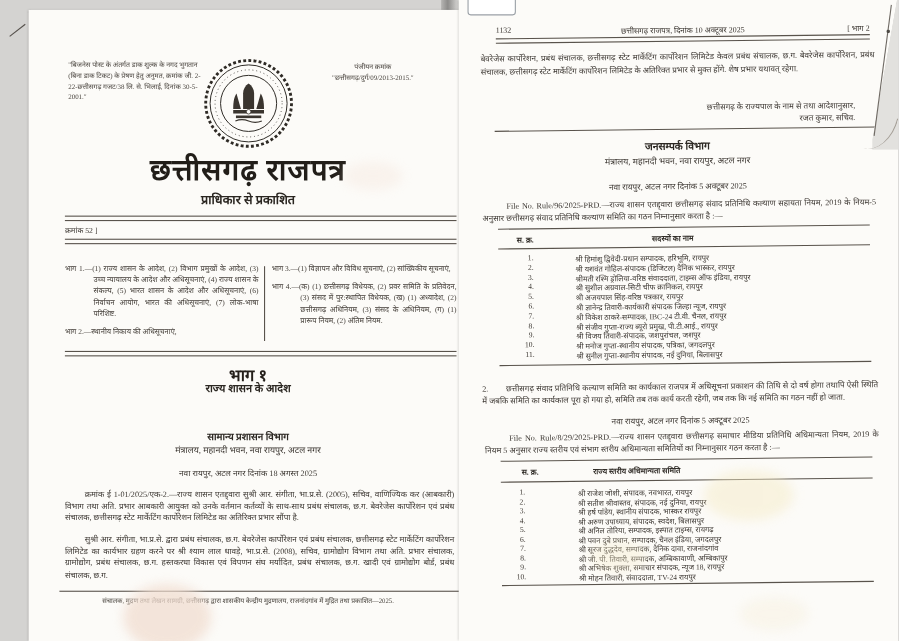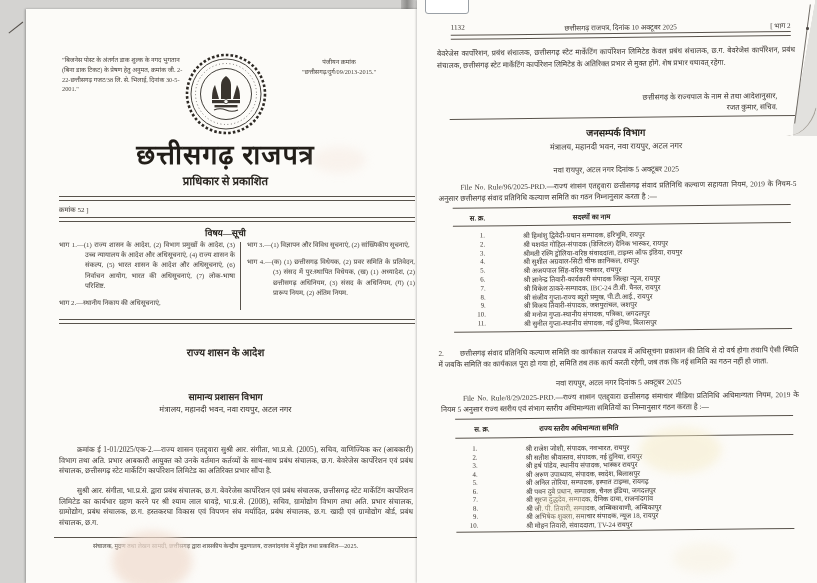--- a/index.html
+++ b/index.html
@@ -69,36 +69,37 @@
     <div class="ab cx" style="top:164px;font-size:11.5px;font-weight:bold;color:#2a2621;">प्राधिकार से प्रकाशित</div>
 
     <div class="ab drule" style="left:33px;right:10px;top:187px;"></div>
 
     <div class="ab" style="left:33px;right:10px;top:196px;height:10px;font-size:7px;color:#3b3631;">
       <span class="ab" style="left:0;">क्रमांक 52 ]</span>
     </div>
 
     <div class="ab drule" style="left:33px;right:10px;top:208px;"></div>
 
-    <div class="ab cx small-head" style="top:217px;font-size:9px;">विषय—सूची</div>
     <div class="ab" style="left:33px;top:231px;width:176px;">
       <div class="toc-entry">भाग 1.—(1) राज्य शासन के आदेश, (2) विभाग प्रमुखों के आदेश, (3) उच्च न्यायालय के आदेश और अधिसूचनाएं, (4) राज्य शासन के संकल्प, (5) भारत शासन के आदेश और अधिसूचनाएं, (6) निर्वाचन आयोग, भारत की अधिसूचनाएं, (7) लोक-भाषा परिशिष्ट.</div>
       <div class="toc-entry">भाग 2.—स्थानीय निकाय की अधिसूचनाएं,</div>
     </div>
     <div class="ab" style="left:214px;top:233px;width:1px;height:68px;background:#59534c;"></div>
     <div class="ab" style="left:221px;top:231px;width:168px;">
       <div class="toc-entry">भाग 3.—(1) विज्ञापन और विविध सूचनाएं, (2) सांख्यिकीय सूचनाएं,</div>
       <div class="toc-entry">भाग 4.—(क) (1) छत्तीसगढ़ विधेयक, (2) प्रवर समिति के प्रतिवेदन, (3) संसद में पुर:स्थापित विधेयक, (ख) (1) अध्यादेश, (2) छत्तीसगढ़ अधिनियम, (3) संसद के अधिनियम, (ग) (1) प्रारूप नियम, (2) अंतिम नियम.</div>
     </div>
 
     <div class="ab drule" style="left:33px;right:10px;top:310px;"></div>
 
+    <div class="ab cx" style="top:321px;font-size:15px;font-weight:bold;color:#241f1a;">भाग १</div>
     <div class="ab cx small-head" style="top:336px;font-size:10px;">राज्य शासन के आदेश</div>
     <div class="ab cx small-head" style="top:381px;font-size:9px;">सामान्य प्रशासन विभाग</div>
     <div class="ab cx" style="top:394px;font-size:8px;color:#3b3631;">मंत्रालय, महानदी भवन, नवा रायपुर, अटल नगर</div>
+    <div class="ab cx" style="top:416px;font-size:7.5px;color:#3b3631;">नवा रायपुर, अटल नगर दिनांक 18 अगस्त 2025</div>
 
     <div class="ab body-txt just" style="left:33px;right:12px;top:436px;text-indent:18px;">क्रमांक ई 1-01/2025/एक-2.—राज्य शासन एतद्द्वारा सुश्री आर. संगीता, भा.प्र.से. (2005), सचिव, वाणिज्यिक कर (आबकारी) विभाग तथा अति. प्रभार आबकारी आयुक्त को उनके वर्तमान कर्तव्यों के साथ-साथ प्रबंध संचालक, छ.ग. बेवरेजेस कार्पोरेशन एवं प्रबंध संचालक, छत्तीसगढ़ स्टेट मार्केटिंग कार्पोरेशन लिमिटेड का अतिरिक्त प्रभार सौंपा है.</div>
     <div class="ab body-txt just" style="left:33px;right:12px;top:477px;text-indent:18px;">सुश्री आर. संगीता, भा.प्र.से. द्वारा प्रबंध संचालक, छ.ग. बेवरेजेस कार्पोरेशन एवं प्रबंध संचालक, छत्तीसगढ़ स्टेट मार्केटिंग कार्पोरेशन लिमिटेड का कार्यभार ग्रहण करने पर श्री श्याम लाल धावड़े, भा.प्र.से. (2008), सचिव, ग्रामोद्योग विभाग तथा अति. प्रभार संचालक, ग्रामोद्योग, प्रबंध संचालक, छ.ग. हस्तकरघा विकास एवं विपणन संघ मर्यादित, प्रबंध संचालक, छ.ग. खादी एवं ग्रामोद्योग बोर्ड, प्रबंध संचालक, छ.ग.</div>
 
     <div class="ab srule" style="left:28px;right:6px;top:528px;"></div>
     <div class="ab cx" style="top:532px;font-size:6.1px;color:#45403a;">संचालक, मुद्रण तथा लेखन सामग्री, छत्तीसगढ़ द्वारा शासकीय केन्द्रीय मुद्रणालय, राजनांदगांव में मुद्रित तथा प्रकाशित—2025.</div>
 
     <div class="ab stain" style="left:86px;top:522px;width:80px;height:60px;background:#f1ddd0;opacity:.75;"></div>
     <div class="ab stain" style="left:286px;top:138px;width:54px;height:26px;background:#f4e3d8;opacity:.35;"></div>
   </div>
@@ -122,21 +123,21 @@
 
       <div class="ab cx small-head" style="top:126px;font-size:9.5px;">जनसम्पर्क विभाग</div>
       <div class="ab cx" style="top:140px;font-size:8px;color:#3b3631;">मंत्रालय, महानदी भवन, नवा रायपुर, अटल नगर</div>
       <div class="ab cx" style="top:164px;font-size:7.5px;color:#3b3631;">नवा रायपुर, अटल नगर दिनांक 5 अक्टूबर 2025</div>
 
       <div class="ab body-txt just" style="left:22px;right:20px;top:181px;text-indent:22px;">File No. Rule/96/2025-PRD.—राज्य शासन एतद्द्वारा छत्तीसगढ़ संवाद प्रतिनिधि कल्याण सहायता नियम, 2019 के नियम-5 अनुसार छत्तीसगढ़ संवाद प्रतिनिधि कल्याण समिति का गठन निम्नानुसार करता है :—</div>
 
       <div class="ab" style="left:36px;right:26px;top:206px;">
         <div class="ab srule" style="left:0;right:0;top:0;"></div>
         <div class="ab" style="left:17px;top:6px;font-size:7px;font-weight:600;color:#322e29;">स. क्र.</div>
-        <div class="ab" style="left:120px;top:6px;font-size:7px;font-weight:600;color:#322e29;">सदस्यों का नाम</div>
+        <div class="ab" style="left:140px;top:6px;font-size:7px;font-weight:600;color:#322e29;">सदस्यों का नाम</div>
         <div class="ab srule" style="left:0;right:0;top:18px;"></div>
         <div class="ab t1" style="left:0;right:0;top:24px;">
           <div class="trow" style="top:0;">
               <span class="tno">1.</span>
               <span class="tnm">श्री हिमांशु द्विवेदी-प्रधान सम्पादक, हरिभूमि, रायपुर</span>
             </div>
           <div class="trow" style="top:8.8px;">
               <span class="tno">2.</span>
               <span class="tnm">श्री यशवंत गोहिल-संपादक (डिजिटल) दैनिक भास्कर, रायपुर</span>
             </div>

